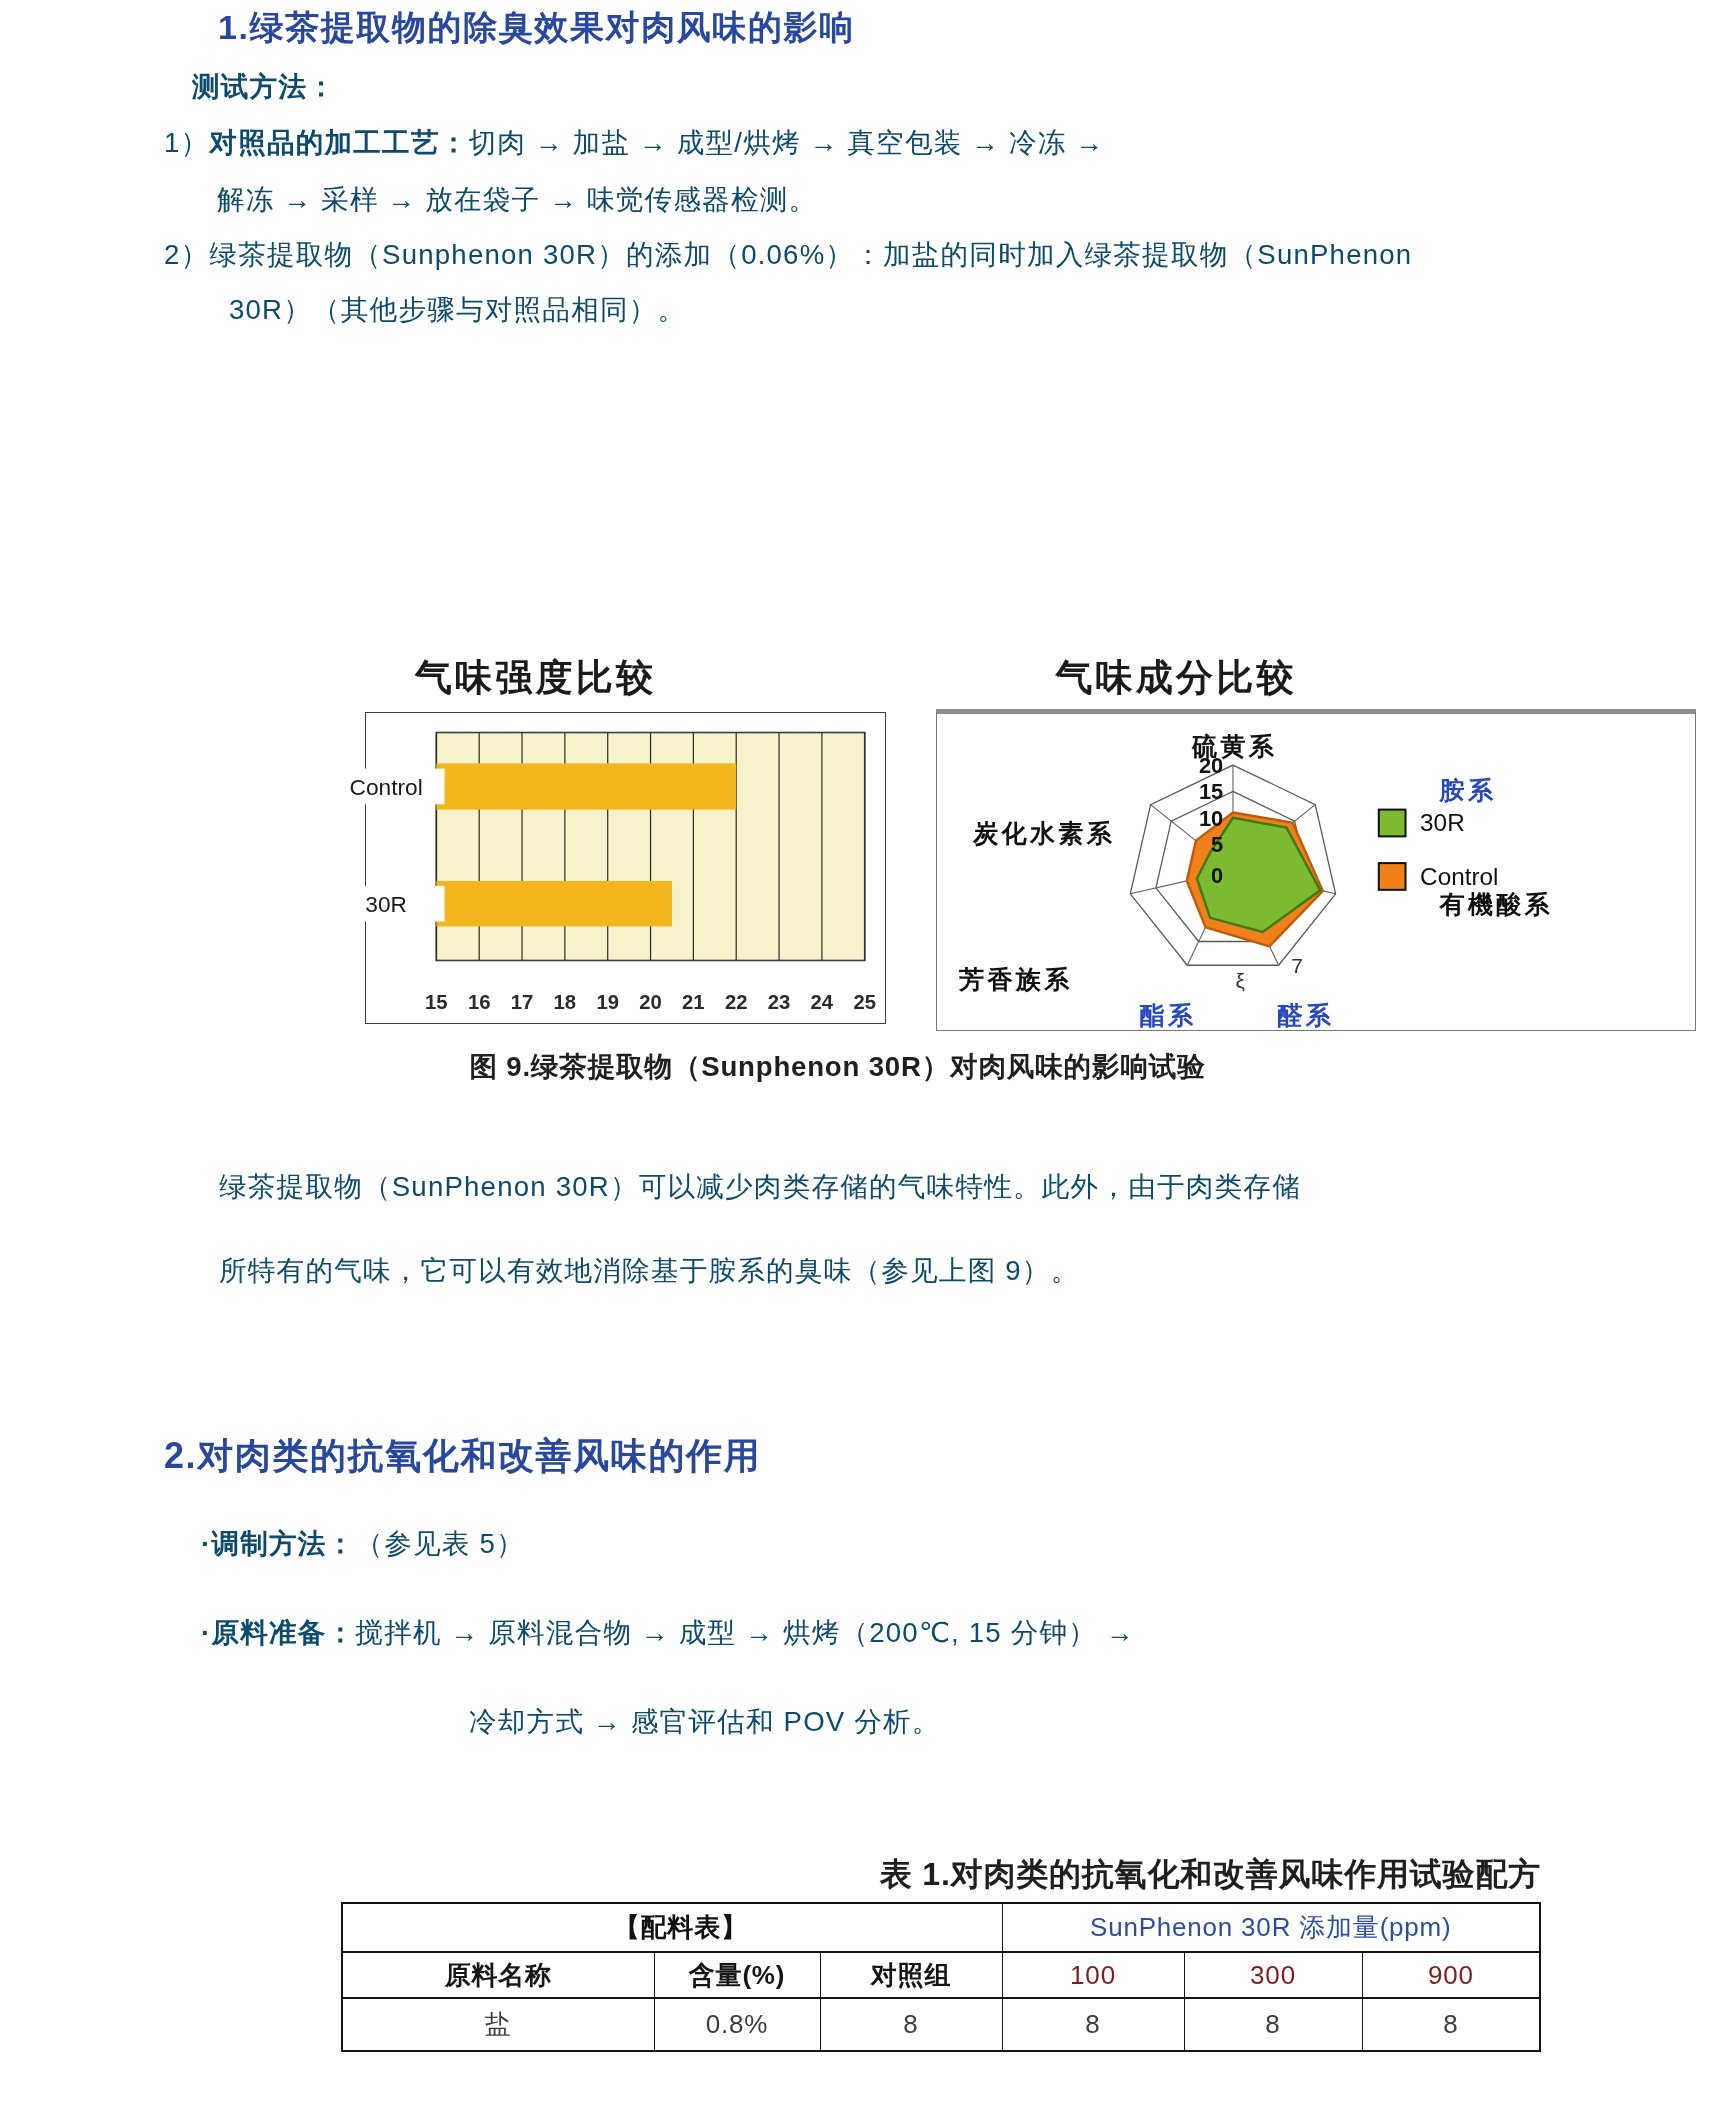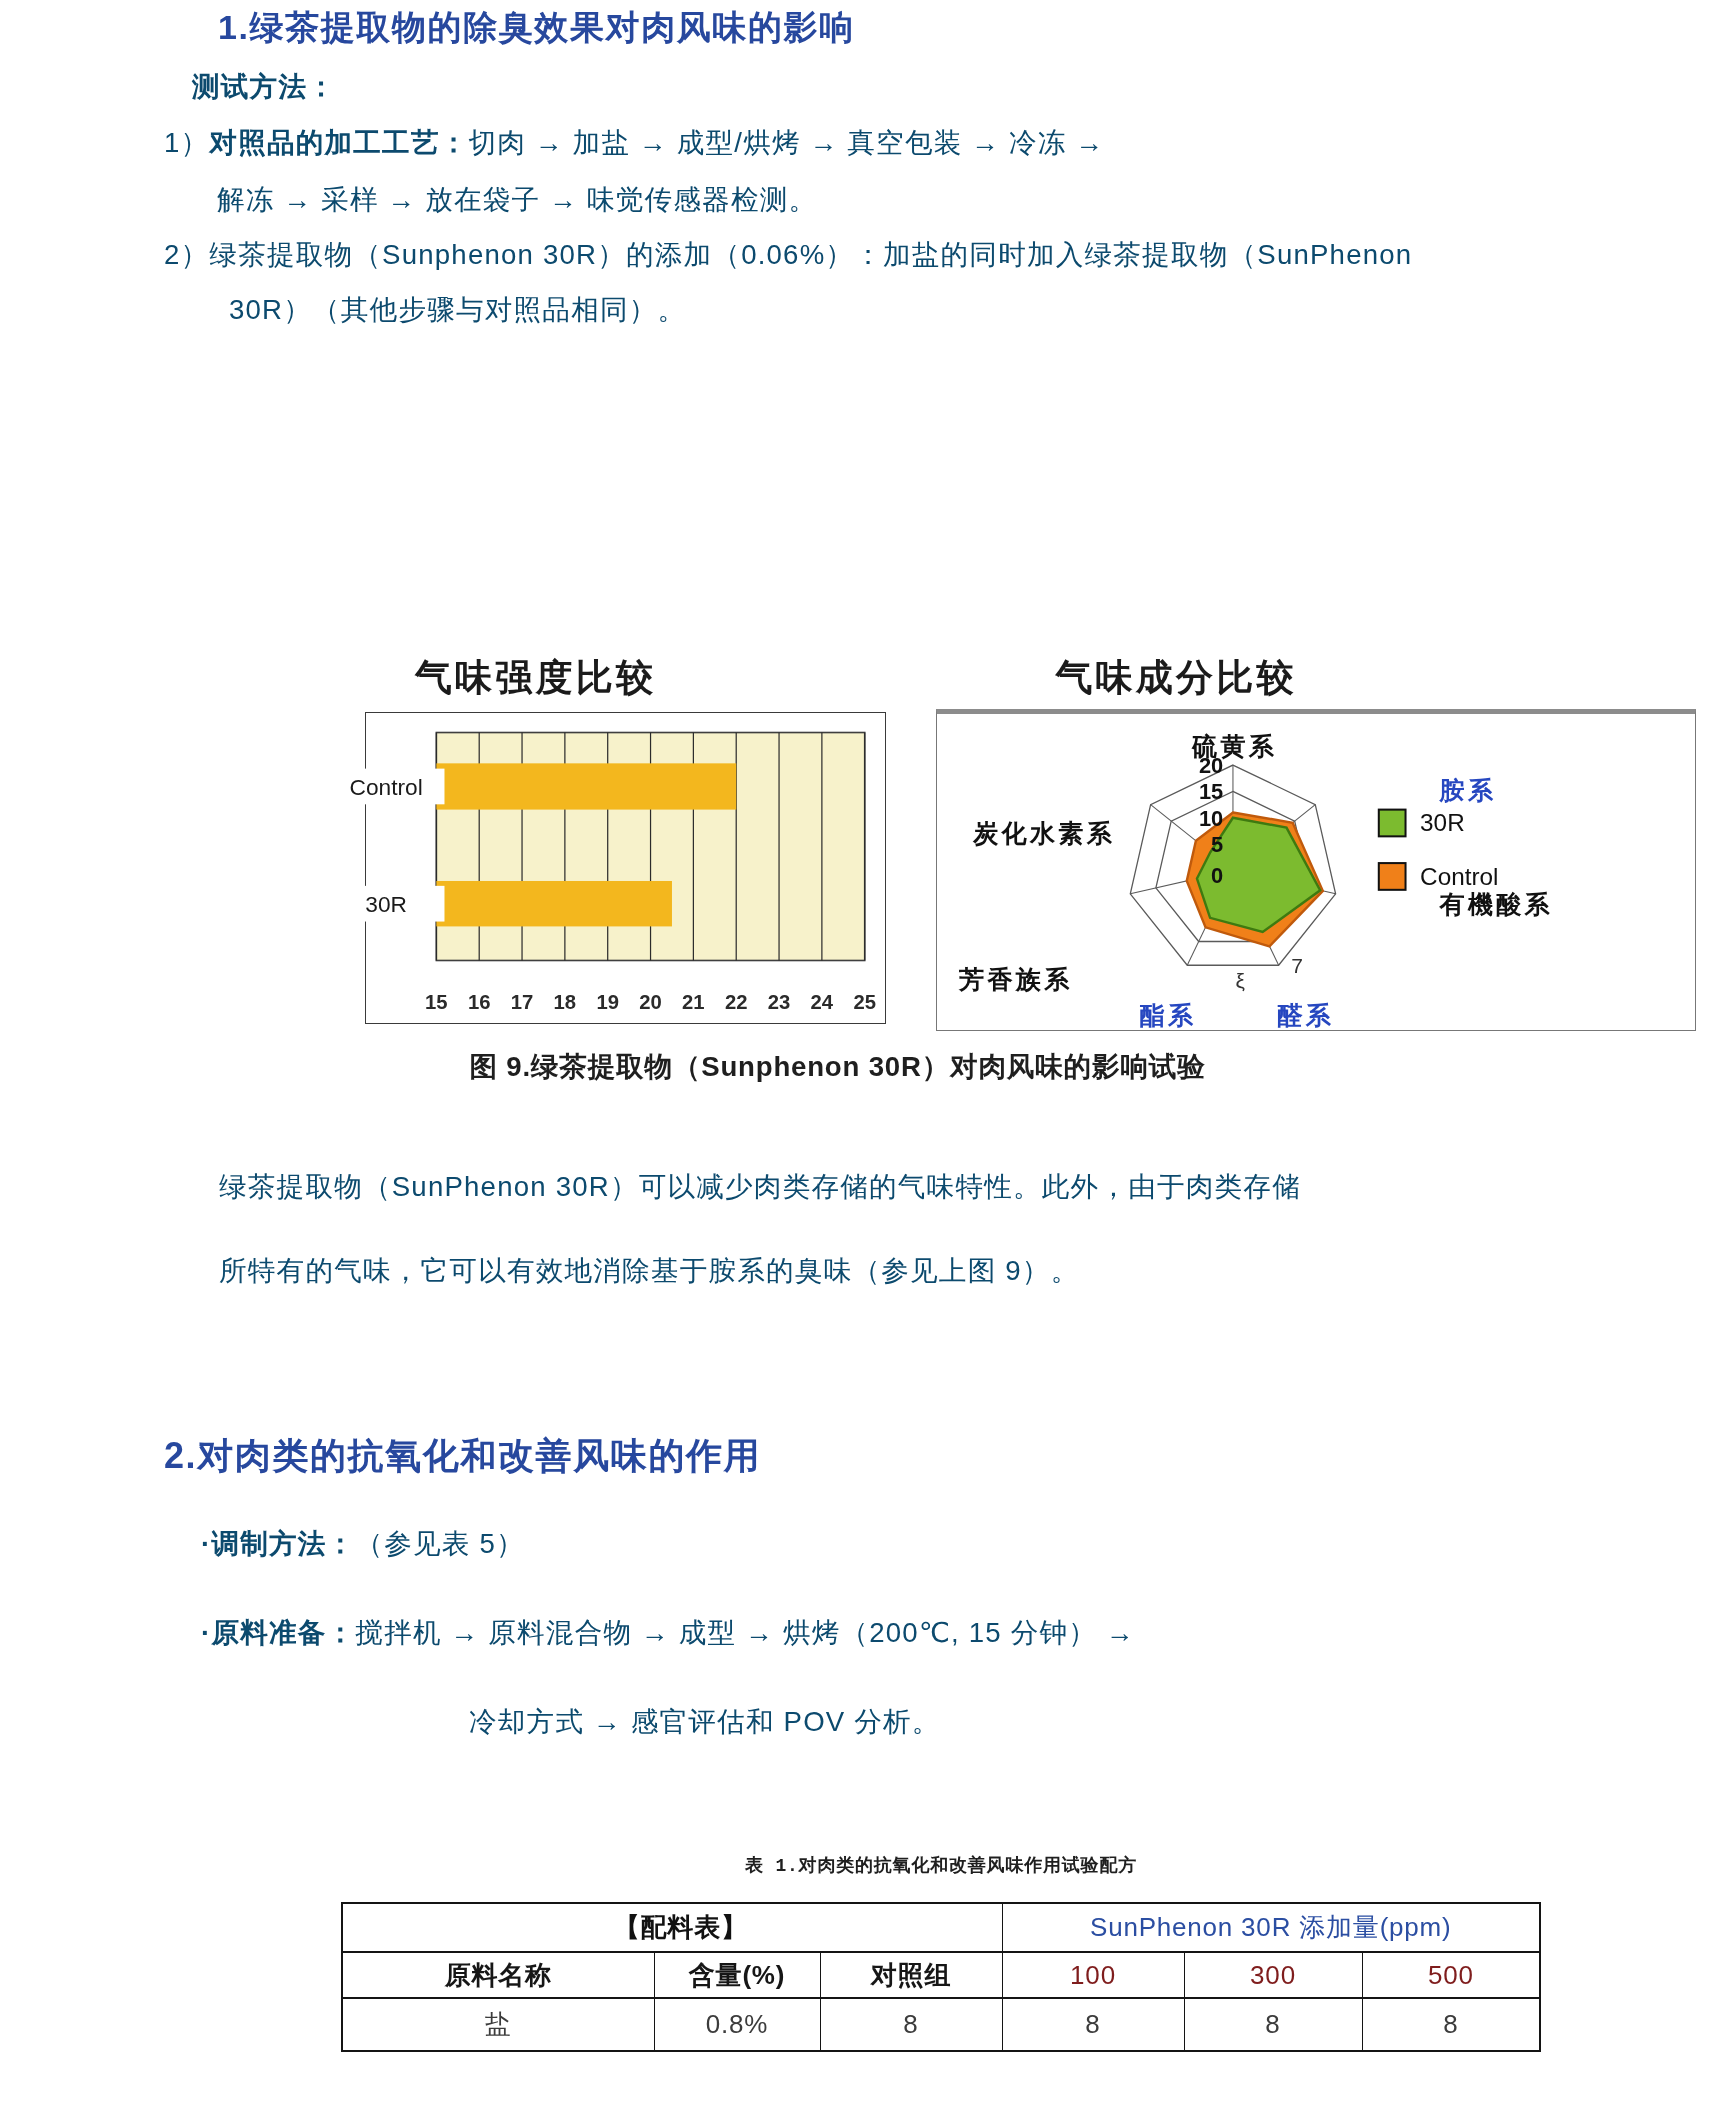--- a/index.html
+++ b/index.html
@@ -13,21 +13,21 @@
   .bold{font-weight:bold;}
   .h-blue{font-weight:bold;color:#27489E;}
   .h1{font-size:34px;letter-spacing:1.6px;margin-left:45px;}
   .h2{font-size:36px;letter-spacing:1.6px;}
   .chart-title{font-size:37px;font-weight:bold;color:#1b1b1b;text-align:center;letter-spacing:3.2px;}
   .caption{width:1731px;text-align:center;font-size:27.6px;font-weight:bold;letter-spacing:0.8px;}
   .bar-box{left:365px;top:712px;width:519px;height:310px;border:1.6px solid #3a3a3a;background:#fff;}
   .radar-box{left:936px;top:709px;width:758px;height:316px;border:1.6px solid #777;
              border-top:5.7px solid #8c8c8c;background:#fff;}
   .bar-box svg{position:absolute;left:-57px;top:0;overflow:visible;}
-  .tbl-title{left:341px;top:1853px;width:1200px;text-align:center;font-size:18px;font-weight:bold;letter-spacing:0.8px;font-family:Liberation Mono, monospace;}
+  .tbl-title{left:341px;top:1853px;width:1200px;text-align:right;font-size:32px;font-weight:bold;letter-spacing:0.8px;}
   table.recipe{position:absolute;left:341px;top:1902px;width:1200px;border-collapse:collapse;
                border:2.4px solid #141414;table-layout:fixed;}
   table.recipe td{border:1.6px solid #141414;text-align:center;font-size:26px;letter-spacing:0.8px;}
   tr.r1 td{height:45px;}
   tr.r2 td{height:42px;border-top-width:2.4px;border-bottom-width:2.4px;}
   td.hdr-left{text-align:left;padding-left:18px;font-weight:bold;font-size:26px;color:#111;margin-left:20px;}
   td.hdr-right{color:#2B4EA2;font-size:27.6px;}
   td.col-h{font-weight:bold;color:#161616;}
   td.col-b{color:#7f1d1d;}
   .td-data{height:49px;color:#3c3c3c;font-weight:400;}
@@ -146,21 +146,21 @@
     <tr class="r1">
       <td colspan="3" class="hdr-left">【配料表】</td>
       <td colspan="3" class="hdr-right">SunPhenon 30R 添加量(ppm)</td>
     </tr>
     <tr class="r2">
       <td class="col-h">原料名称</td>
       <td class="col-h">含量(%)</td>
       <td class="col-h">对照组</td>
       <td class="col-b">100</td>
       <td class="col-b">300</td>
-      <td class="col-b">500</td>
+      <td class="col-b">900</td>
     </tr>
       <tr>
         <td class="td-data">盐</td>
         <td class="td-data">0.8%</td>
         <td class="td-data">8</td>
         <td class="td-data">8</td>
         <td class="td-data">8</td>
         <td class="td-data">8</td>
       </tr>
     </tbody>

